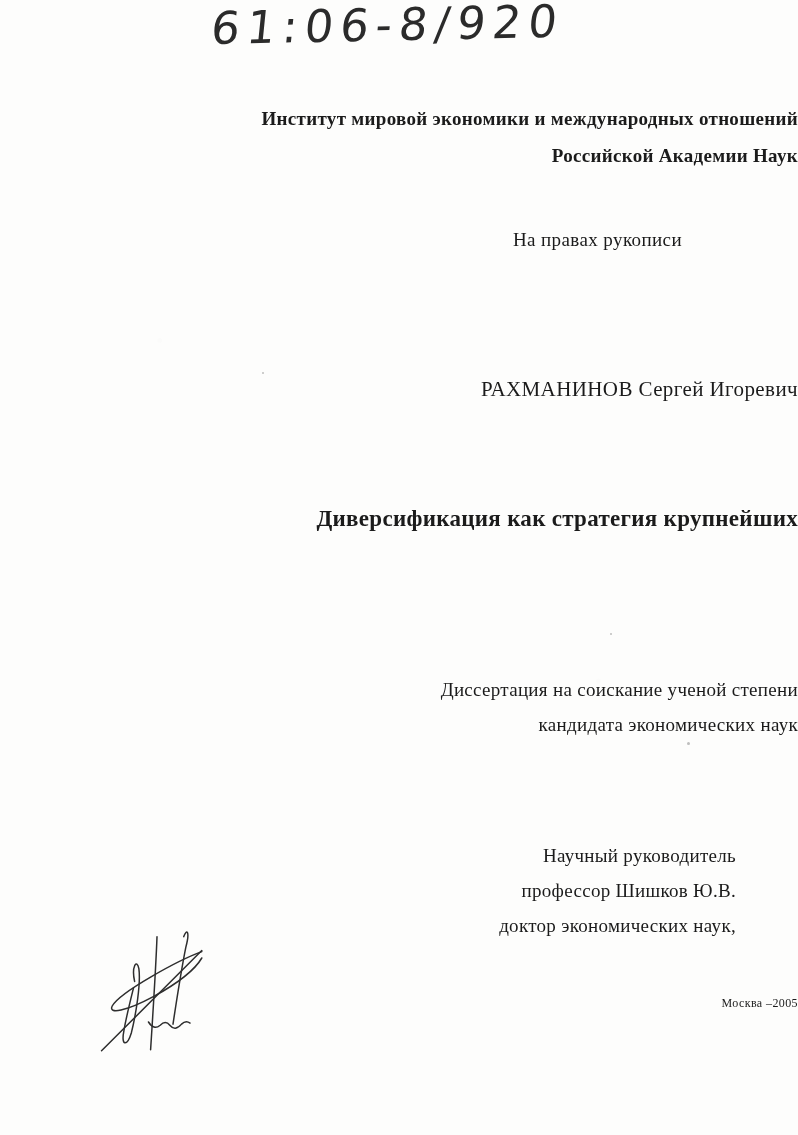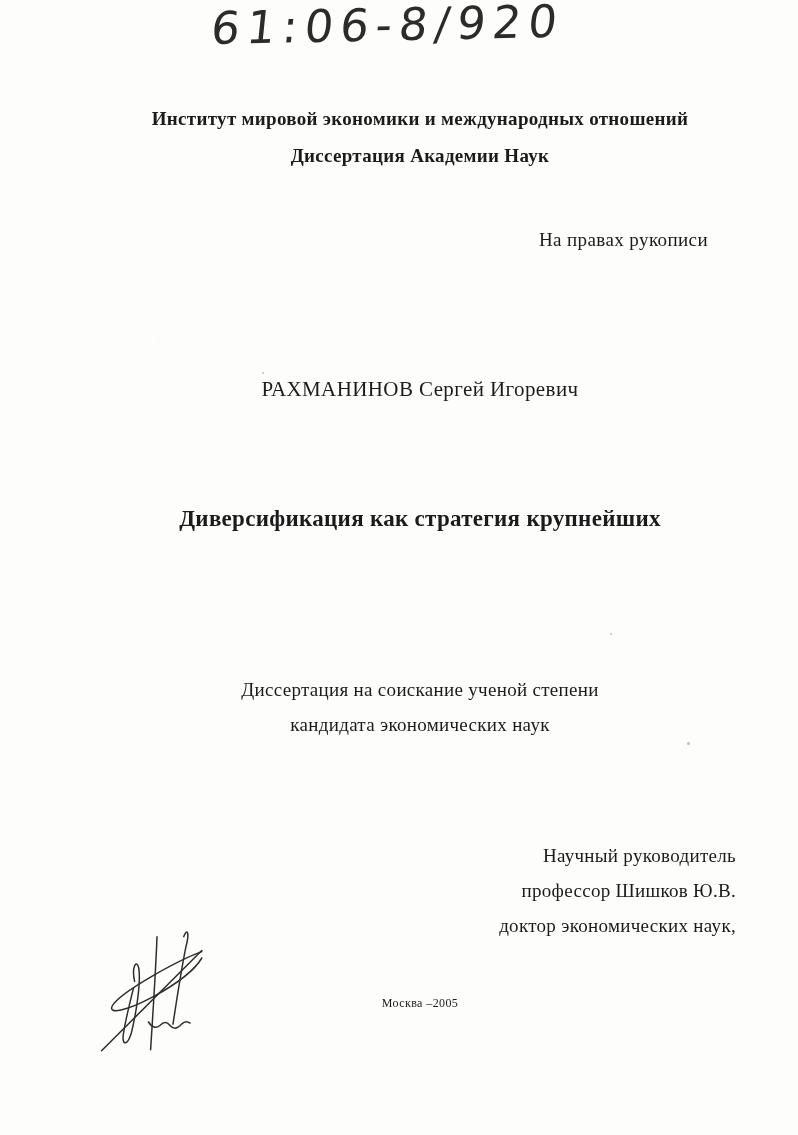--- a/index.html
+++ b/index.html
@@ -17,21 +17,21 @@
       radial-gradient(circle at 20% 30%, rgba(0,0,0,0.008) 0 2px, transparent 3px),
       radial-gradient(circle at 75% 60%, rgba(0,0,0,0.008) 0 2px, transparent 3px);
     overflow: hidden;
     font-family: "Liberation Serif", "DejaVu Serif", serif;
     color: #1b1b1b;
   }
   .centered {
     position: absolute;
     left: 42px;
     right: 0;
-    text-align: center;
+    text-align: right;
   }
   .rightblock {
     position: absolute;
     text-align: right;
   }
   .call-number {
     position: absolute;
     left: 214px;
     top: 2px;
     font-family: "DejaVu Sans", sans-serif;
@@ -45,21 +45,21 @@
   }
   .institute {
     top: 100px;
     font-size: 19px;
     font-weight: bold;
     line-height: 37px;
     letter-spacing: 0.3px;
   }
   .manuscript-note {
     top: 229px;
-    right: 90px;
+    right: 116px;
     font-size: 19px;
     letter-spacing: 0.4px;
     text-align: center;
   }
   .author {
     top: 377px;
     font-size: 21px;
     font-weight: normal;
     letter-spacing: 0.4px;
   }
@@ -106,21 +106,21 @@
 </style>
 </head>
 <body>
 
 <div class="page">
 
   <div class="call-number">61:06-8/920</div>
 
   <div class="centered institute">
     <div>Институт мировой экономики и международных отношений</div>
-    <div>Диссертация Академии Наук</div>
+    <div>Российской Академии Наук</div>
   </div>
 
   <div class="rightblock manuscript-note">На правах рукописи</div>
 
   <div class="centered author">РАХМАНИНОВ Сергей Игоревич</div>
 
   <div class="centered title">
     <div>Диверсификация как стратегия крупнейших</div>
   </div>
 

